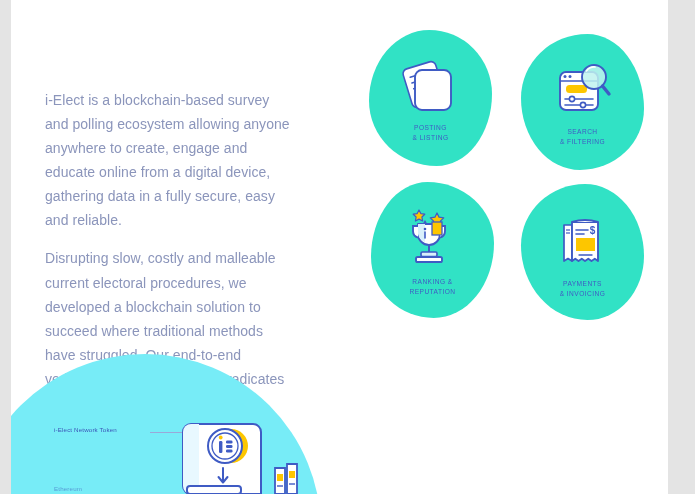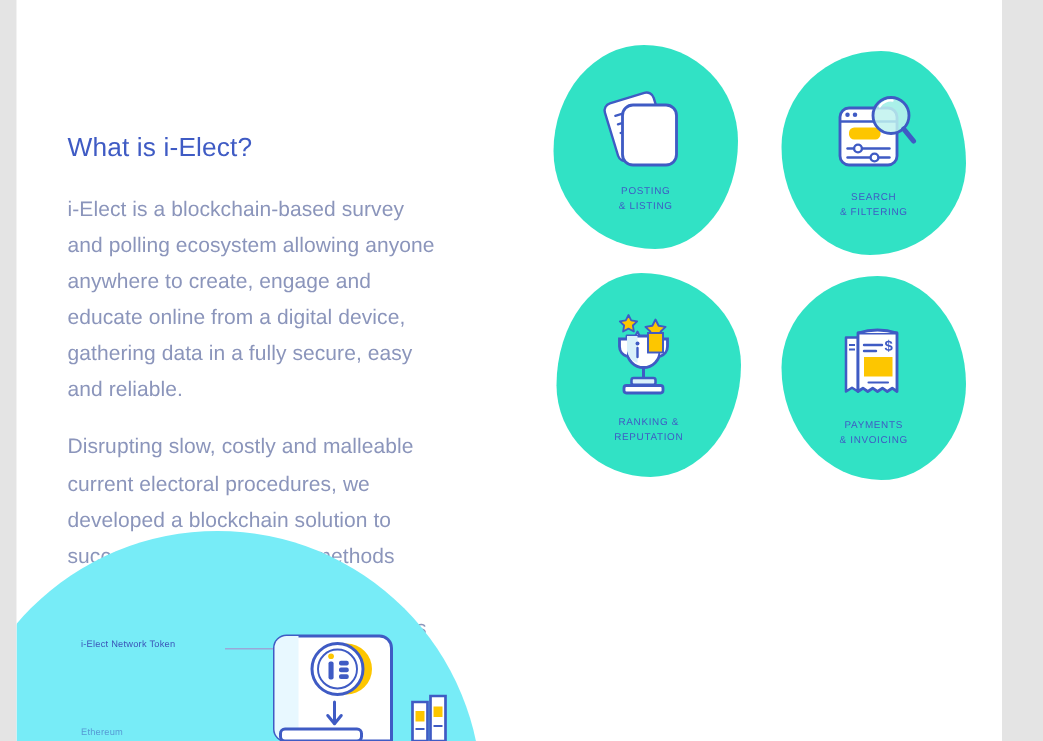--- a/index.html
+++ b/index.html
@@ -174,21 +174,20 @@
 <body>
 
 <div class="viewport">
 
   <div class="gutter gutter-left"></div>
   <div class="gutter gutter-right"></div>
 
   <div class="page-canvas">
 
     <div class="intro-block">
-      <h2 class="section-heading">What is i-Elect?</h2>
       <p class="body-copy">i-Elect is a blockchain-based survey and polling ecosystem allowing anyone anywhere to create, engage and educate online from a digital device, gathering data in a fully secure, easy and reliable.</p>
       <p class="body-copy">Disrupting slow, costly and malleable current electoral procedures, we developed a blockchain solution to succeed where traditional methods have struggled. Our end-to-end verifiable voting technology eradicates fraud and corruption by creating a complete, auditable, undisputable, open and transparent record of the election on a custom blockchain.</p>
     </div>
 
     <div class="feature-grid">
 
       <div class="feature-card pos-0">
         <div class="blob v0"></div>
         <div class="feature-art">
           <svg viewBox="0 0 72 72" width="72" height="72" fill="none">

